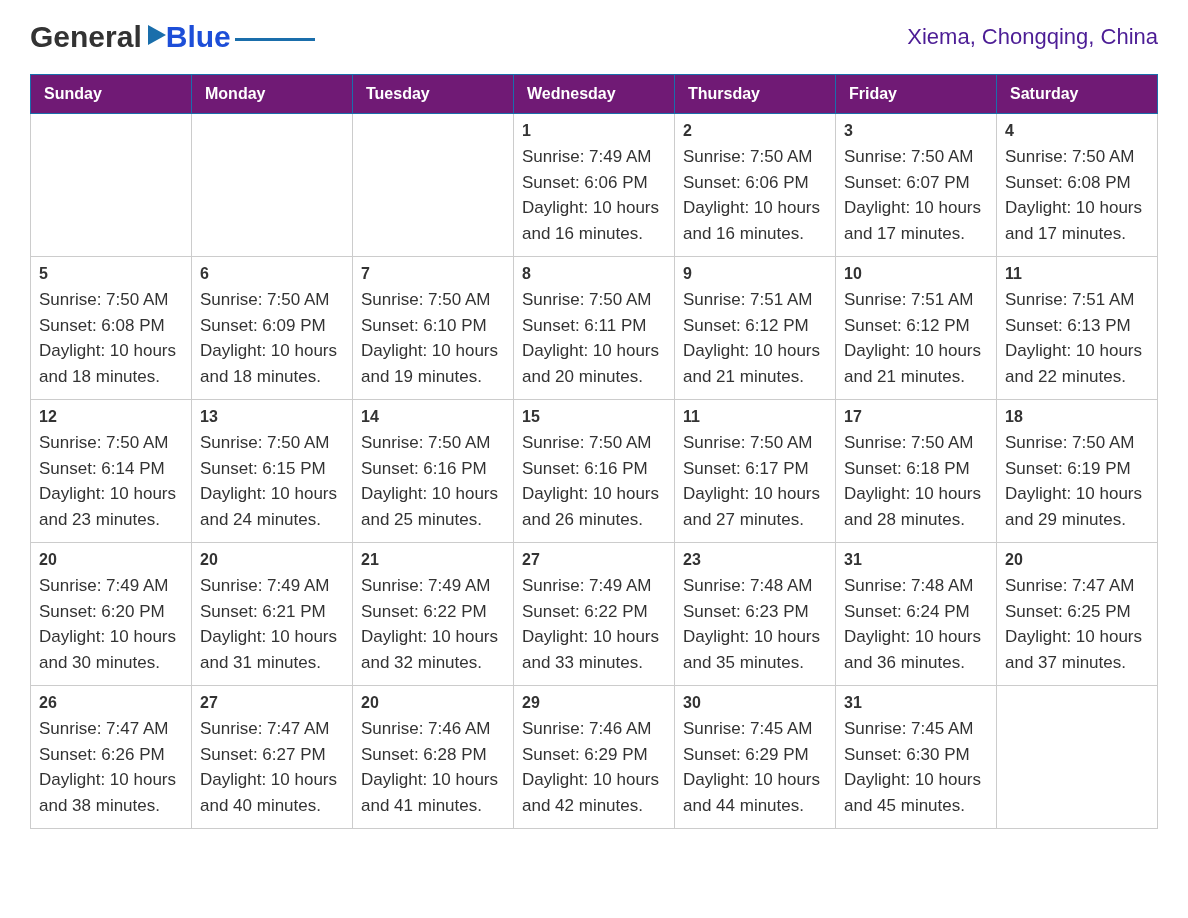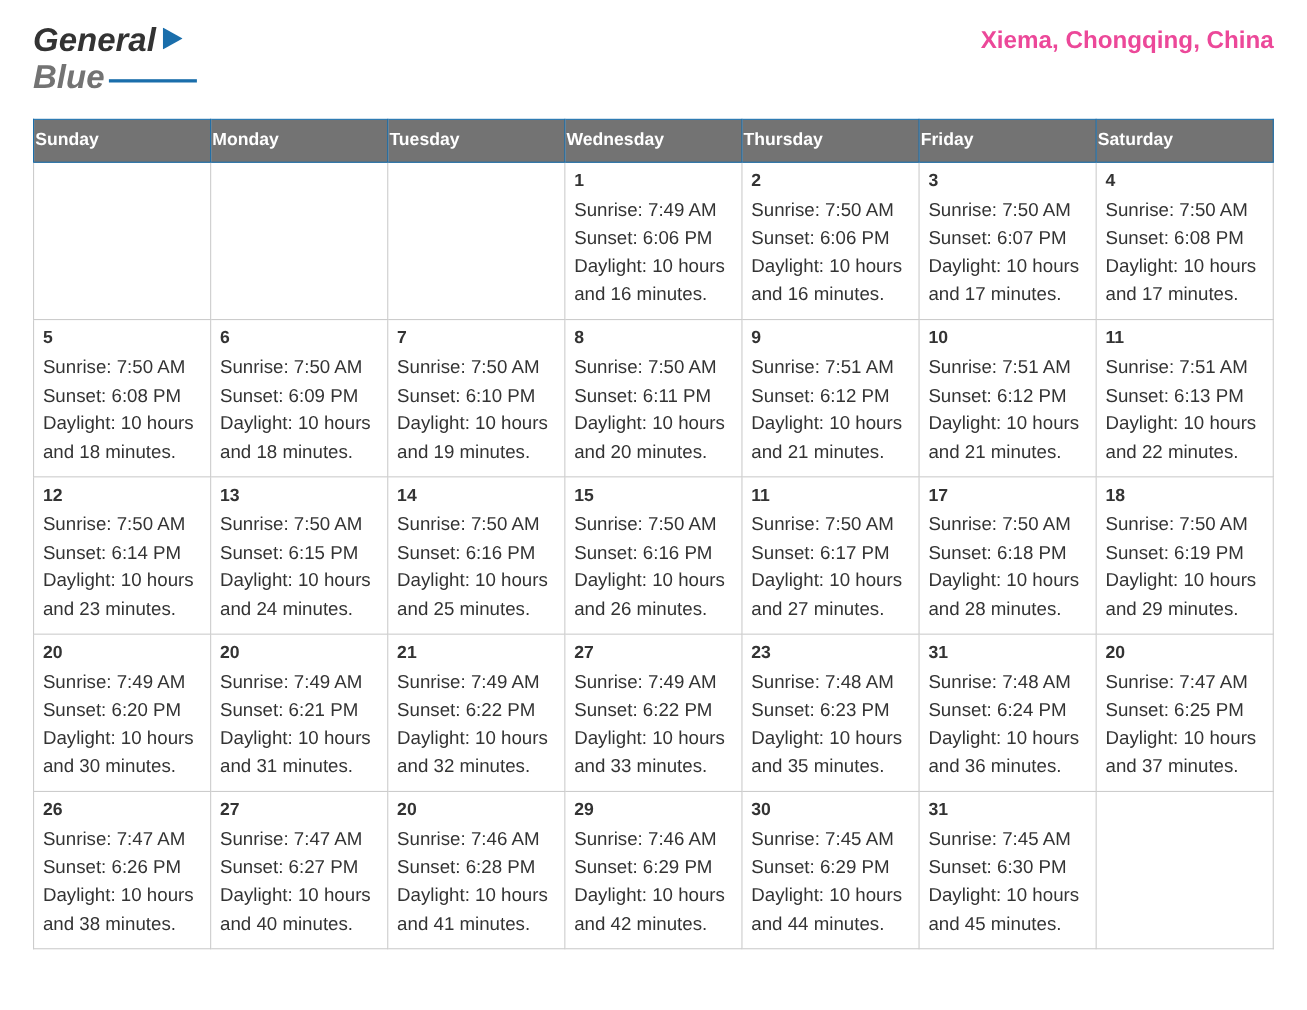--- a/index.html
+++ b/index.html
@@ -11,48 +11,46 @@
       min-height: 918px;
     }
     .header {
       display: flex;
       justify-content: space-between;
       align-items: flex-start;
       margin-bottom: 20px;
     }
     .logo {
       display: flex;
-      flex-direction: column;
       align-items: flex-start;
-      font-style: italic;
     }
     .title-block {
       text-align: right;
     }
     .title-block h1 {
       font-size: 52px;
       font-weight: bold;
       color: #333;
       line-height: 1.1;
     }
     .title-block h2 {
       font-size: 22px;
-      font-weight: bold;
-      color: #ec4899;
+      font-weight: normal;
+      color: #4c1d95;
       margin-top: 4px;
     }
     table {
       width: 100%;
       border-collapse: collapse;
       table-layout: fixed;
     }
     thead tr th {
-      background-color: #737373;
+      background-color: #701a75;
       color: #fff;
-      padding: 10px 1px;
+      padding: 10px 13px;
       font-size: 16px;
       font-weight: bold;
       text-align: left;
       border: 1px solid #1a6eab;
     }
     tbody tr td {
       border: 1px solid #ccc;
       vertical-align: top;
       padding: 8px 8px 10px 8px;
       font-size: 13px;
@@ -89,21 +87,21 @@
   <div class="logo">
     <div class="logo-wrapper">
       <span style="font-size:30px;font-weight:bold;color:#333;">General</span>
       <span style="display:inline-block;margin-left:2px;">
         <svg width="18" height="20" viewBox="0 0 18 20">
           <polygon points="0,0 18,10 0,20" fill="#1a6eab"></polygon>
         </svg>
       </span>
     </div>
     <div style="display:flex;align-items:center;">
-      <span style="font-size:30px;font-weight:bold;color:#737373;">Blue</span>
+      <span style="font-size:30px;font-weight:bold;color:#1d4ed8;">Blue</span>
       <div style="flex:1;height:3px;background:#1a6eab;margin-left:4px;margin-top:4px;width:80px;"></div>
     </div>
   </div>
   <div class="title-block">
     <h2>Xiema, Chongqing, China</h2>
   </div>
 </div>
 
 <table>
   <thead>

